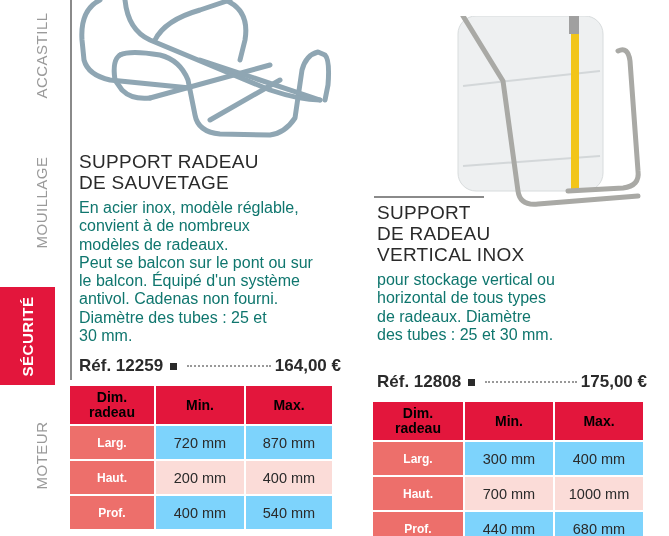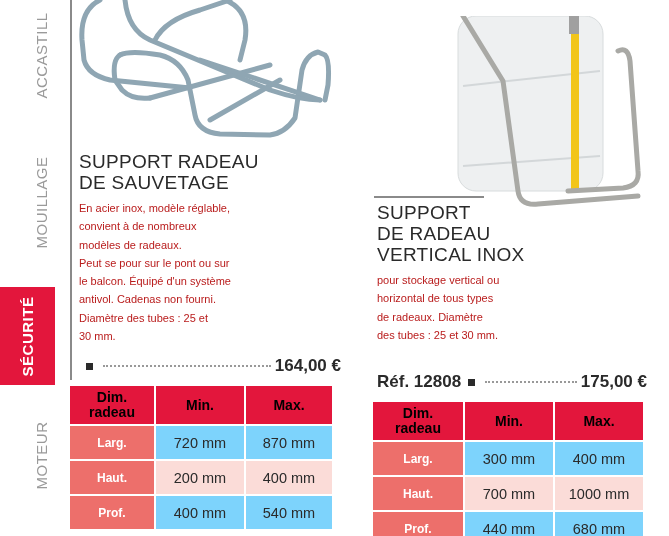--- a/index.html
+++ b/index.html
@@ -24,21 +24,21 @@
 
   .image { position: absolute; }
   .p1 .image { left: 0; top: 0; width: 270px; height: 145px; }
   .p2 .image { left: 60px; top: 0; width: 250px; height: 200px; }
 
   .title { position: absolute; font-weight: normal; color: #2a2a2a; font-size: 19px; line-height: 21px; letter-spacing: 0.3px; }
   .p1 .title { left: 9px; top: 151px; }
   .p2 .title { left: 9px; top: 186px; }
   .title div { white-space: nowrap; }
 
-  .desc { position: absolute; font-size: 11px; line-height: 18.3px; color: #b91c1c; }
+  .desc { position: absolute; font-size: 16px; line-height: 18.3px; color: #0f766e; }
   .p1 .desc { left: 9px; top: 199px; width: 270px; }
   .p2 .desc { left: 9px; top: 255px; width: 270px; }
   .desc div { white-space: nowrap; }
 
   .price-row { position: absolute; left: 9px; display: flex; align-items: baseline; font-weight: bold; font-size: 17px; color: #2a2a2a; white-space: nowrap; }
   .p1 .price-row { top: 356px; width: 262px; }
   .p2 .price-row { top: 356px; width: 270px; }
   .ref-square { display: inline-block; width: 7px; height: 7px; background: #2a2a2a; margin: 0 6px 0 7px; position: relative; top: -1px; }
   .dots { flex: 1; border-bottom: 2px dotted #999; margin: 0 4px; position: relative; top: -4px; }
   .price { margin-left: auto; }
@@ -95,27 +95,28 @@
     </svg>
   </div>
   <div class="title">
     <div>SUPPORT RADEAU</div>
     <div>DE SAUVETAGE</div>
   </div>
   <div class="desc">
     <div>En acier inox, modèle réglable,</div>
     <div>convient à de nombreux</div>
     <div>modèles de radeaux.</div>
-    <div>Peut se pour sur le pont ou sur</div>
+    <div>Peut se balcon sur le pont ou sur</div>
     <div>le balcon. Équipé d'un système</div>
     <div>antivol. Cadenas non fourni.</div>
     <div>Diamètre des tubes : 25 et</div>
     <div>30 mm.</div>
   </div>
   <div class="price-row">
+    <span>Réf. 12259</span>
     <span class="ref-square"></span>
     <span class="dots"></span>
     <span class="price">164,00 €</span>
   </div>
   <table class="dim-table">
     <tbody>
         <tr>
       <th class="c0">
             <div>Dim.</div>
             <div>radeau</div>

